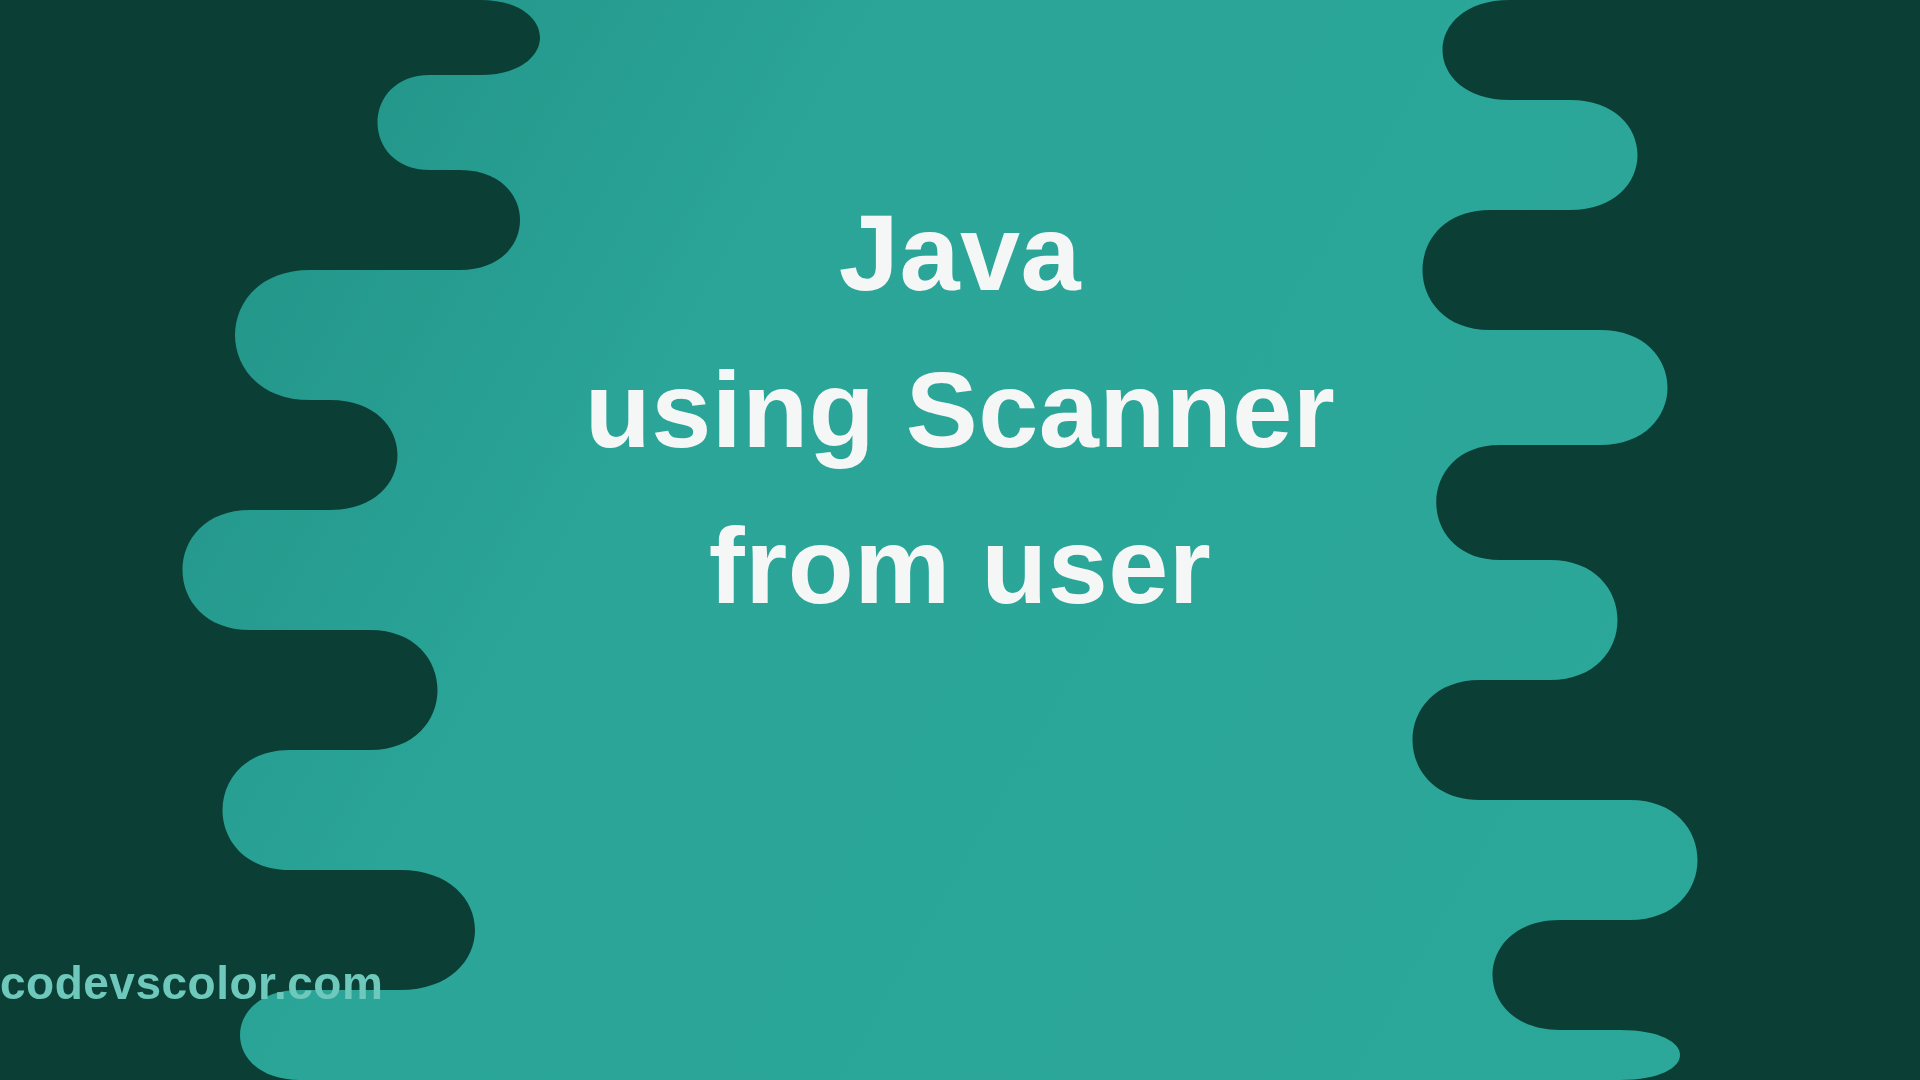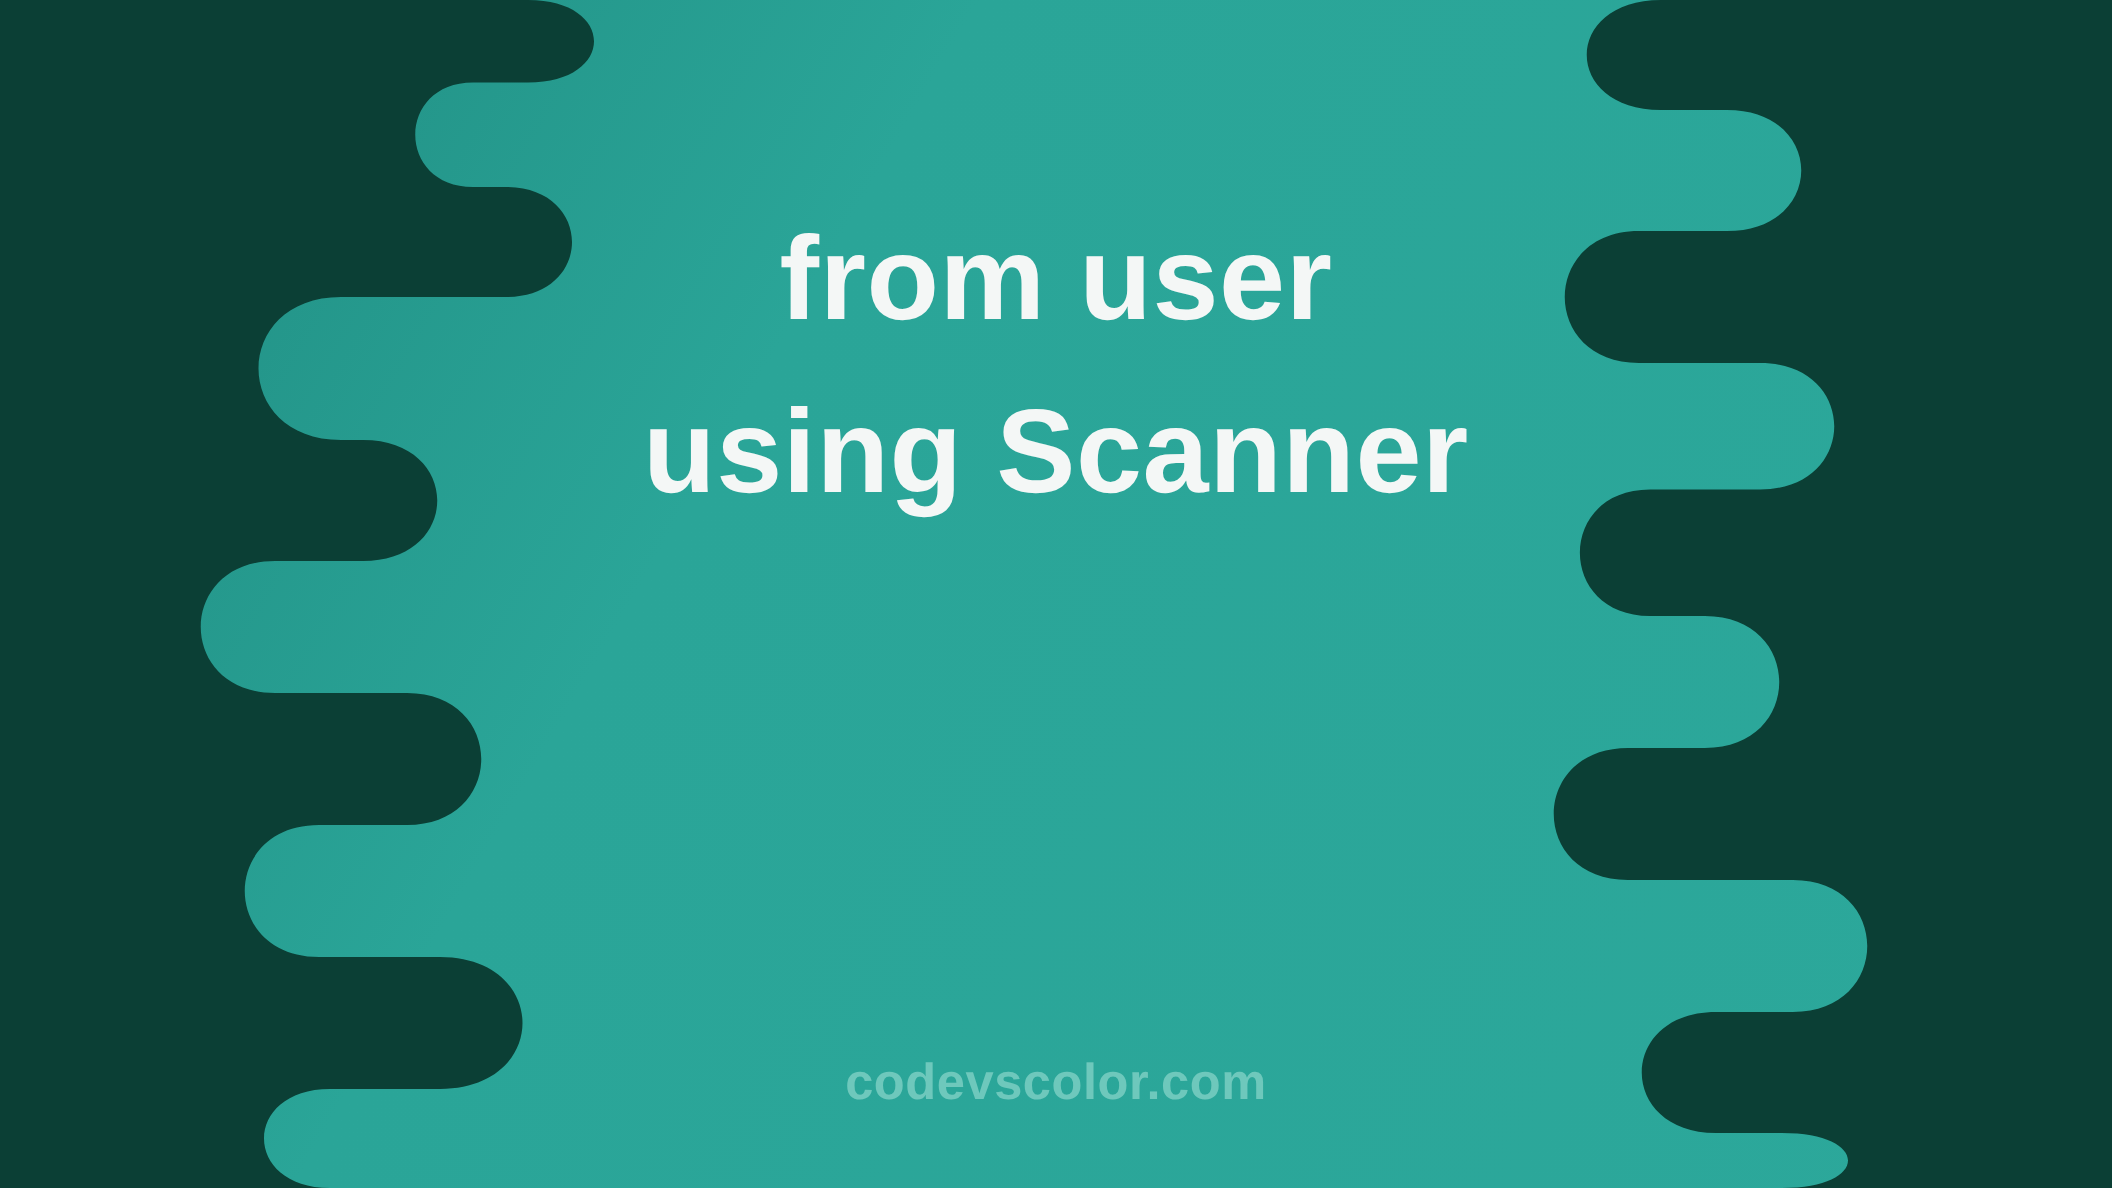--- a/index.html
+++ b/index.html
@@ -28,21 +28,21 @@
     font-size: 108px;
     line-height: 1.45;
     letter-spacing: 0.5px;
   }
   .title-line { display: block; }
   .attribution {
     position: absolute;
     bottom: 70px;
     left: 0;
     width: 100%;
-    text-align: center;
+    text-align: left;
     color: #6ec8bc;
     font-family: "Segoe UI", "Helvetica Neue", Arial, sans-serif;
     font-weight: 600;
     font-size: 46px;
     letter-spacing: 0.5px;
   }
 </style>
 </head>
 <body>
 
@@ -98,19 +98,20 @@
       L 190 920
       C 100 920 100 1030 190 1030
       L 250 1030
       C 330 1030 330 1080 250 1080
       L 550 1080
       Z
     "></path>
   </svg>
 
   <div class="title-block">
+    <span class="title-line">Java</span>
+    <span class="title-line">using Scanner</span>
     <span class="title-line">from user</span>
-    <span class="title-line">using Scanner</span>
   </div>
 
   <div class="attribution">codevscolor.com</div>
 
 </div>
 
 </body></html>

